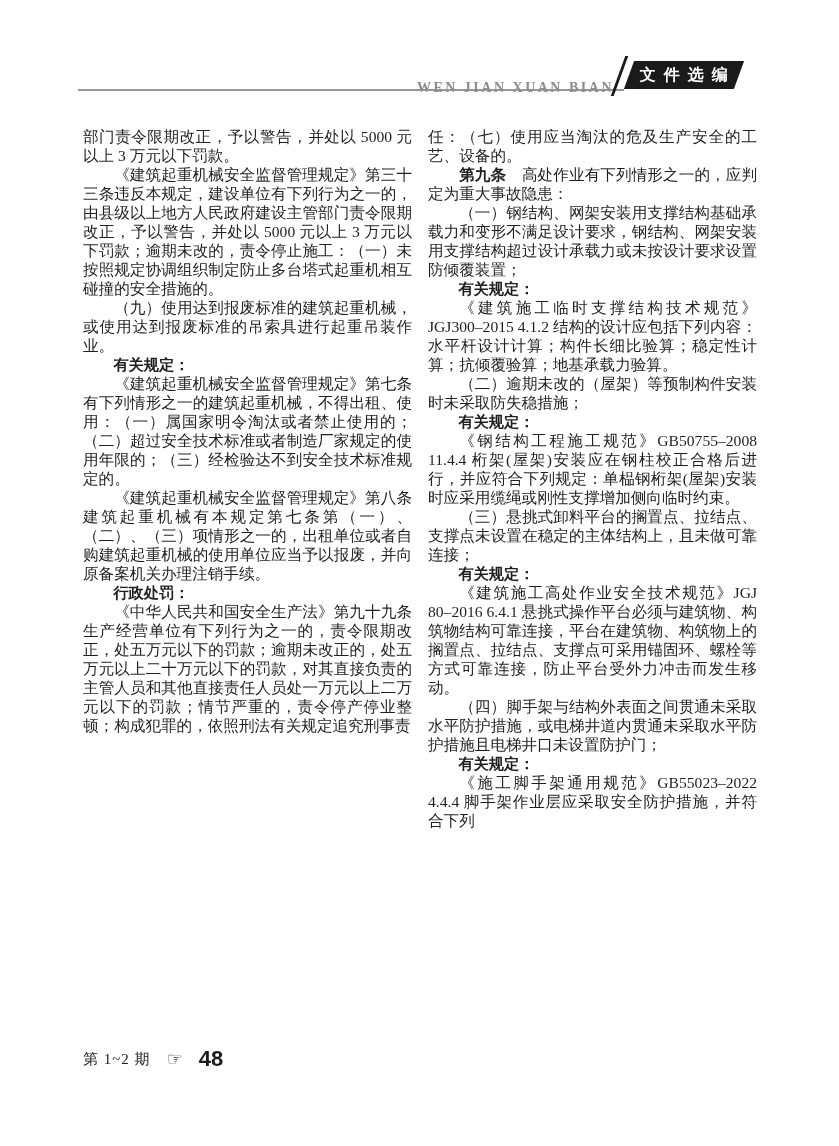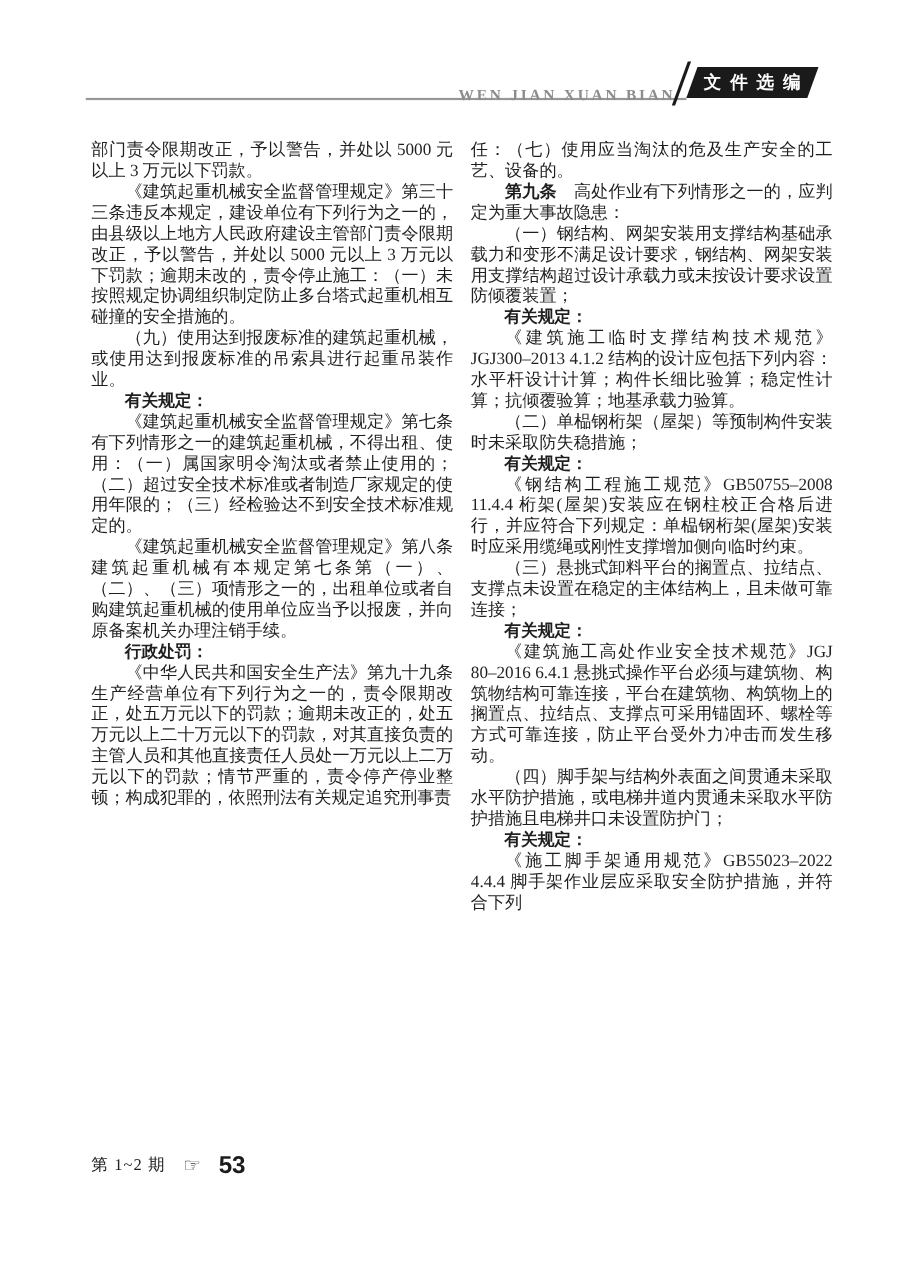--- a/index.html
+++ b/index.html
@@ -137,32 +137,32 @@
         <p class="para indent">《建筑起重机械安全监督管理规定》第七条有下列情形之一的建筑起重机械，不得出租、使用：（一）属国家明令淘汰或者禁止使用的；（二）超过安全技术标准或者制造厂家规定的使用年限的；（三）经检验达不到安全技术标准规定的。</p>
         <p class="para indent">《建筑起重机械安全监督管理规定》第八条建筑起重机械有本规定第七条第（一）、（二）、（三）项情形之一的，出租单位或者自购建筑起重机械的使用单位应当予以报废，并向原备案机关办理注销手续。</p>
         <p class="para heading">行政处罚：</p>
         <p class="para indent">《中华人民共和国安全生产法》第九十九条生产经营单位有下列行为之一的，责令限期改正，处五万元以下的罚款；逾期未改正的，处五万元以上二十万元以下的罚款，对其直接负责的主管人员和其他直接责任人员处一万元以上二万元以下的罚款；情节严重的，责令停产停业整顿；构成犯罪的，依照刑法有关规定追究刑事责</p>
       </div>
     <div class="column" id="right-column">
         <p class="para">任：（七）使用应当淘汰的危及生产安全的工艺、设备的。</p>
         <p class="para indent"><span class="lead">第九条</span>　高处作业有下列情形之一的，应判定为重大事故隐患：</p>
         <p class="para indent">（一）钢结构、网架安装用支撑结构基础承载力和变形不满足设计要求，钢结构、网架安装用支撑结构超过设计承载力或未按设计要求设置防倾覆装置；</p>
         <p class="para heading">有关规定：</p>
-        <p class="para indent">《建筑施工临时支撑结构技术规范》JGJ300–2013 4.1.2 结构的设计应包括下列内容：水平杆设计计算；构件长细比验算；稳定性计算；抗倾覆验算；地基承载力验算。</p>
-        <p class="para indent">（二）单榀钢桁架（屋架）等预制构件安装时未采取防失稳措施；</p>
+        <p class="para indent">《建筑施工临时支撑结构技术规范》JGJ300–2015 4.1.2 结构的设计应包括下列内容：水平杆设计计算；构件长细比验算；稳定性计算；抗倾覆验算；地基承载力验算。</p>
+        <p class="para indent">（二）逾期未改的（屋架）等预制构件安装时未采取防失稳措施；</p>
         <p class="para heading">有关规定：</p>
         <p class="para indent">《钢结构工程施工规范》GB50755–2008 11.4.4 桁架(屋架)安装应在钢柱校正合格后进行，并应符合下列规定：单榀钢桁架(屋架)安装时应采用缆绳或刚性支撑增加侧向临时约束。</p>
         <p class="para indent">（三）悬挑式卸料平台的搁置点、拉结点、支撑点未设置在稳定的主体结构上，且未做可靠连接；</p>
         <p class="para heading">有关规定：</p>
         <p class="para indent">《建筑施工高处作业安全技术规范》JGJ 80–2016 6.4.1 悬挑式操作平台必须与建筑物、构筑物结构可靠连接，平台在建筑物、构筑物上的搁置点、拉结点、支撑点可采用锚固环、螺栓等方式可靠连接，防止平台受外力冲击而发生移动。</p>
         <p class="para indent">（四）脚手架与结构外表面之间贯通未采取水平防护措施，或电梯井道内贯通未采取水平防护措施且电梯井口未设置防护门；</p>
         <p class="para heading">有关规定：</p>
         <p class="para indent">《施工脚手架通用规范》GB55023–2022 4.4.4 脚手架作业层应采取安全防护措施，并符合下列</p>
       </div>
   </div>
 
   <div class="footer">
     <span class="footer-issue">第 1~2 期</span>
     <span class="footer-hand">☞</span>
-    <span class="footer-page">53</span>
+    <span class="footer-page">48</span>
   </div>
 
 </div>
 
 </body></html>

